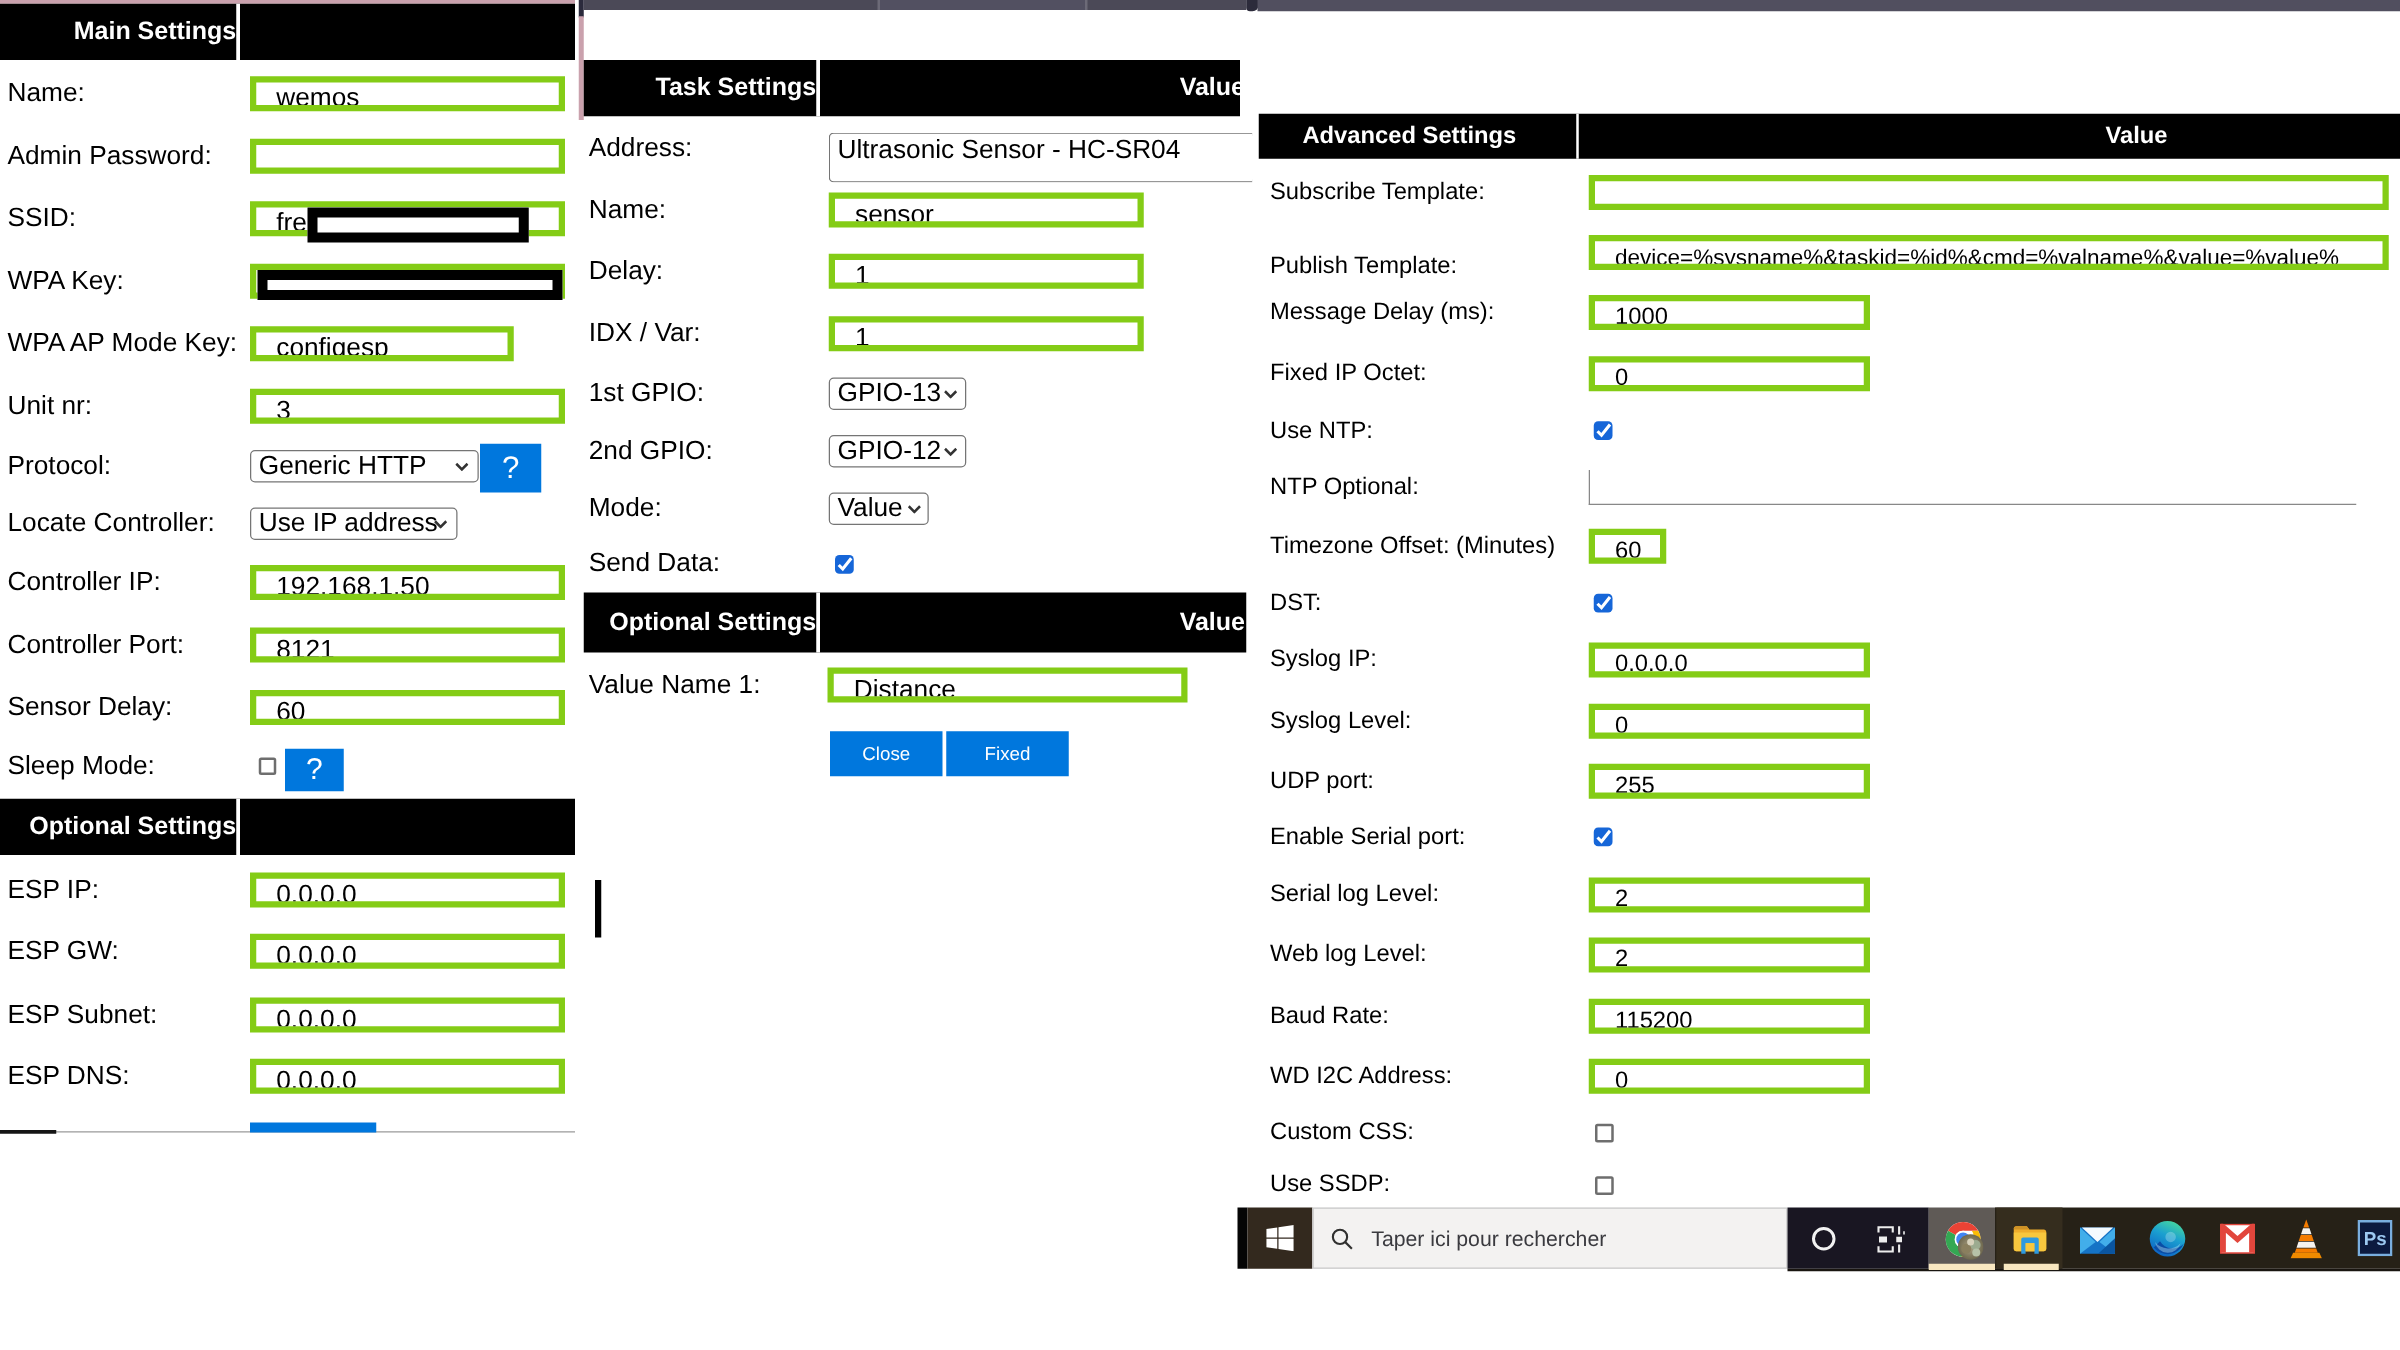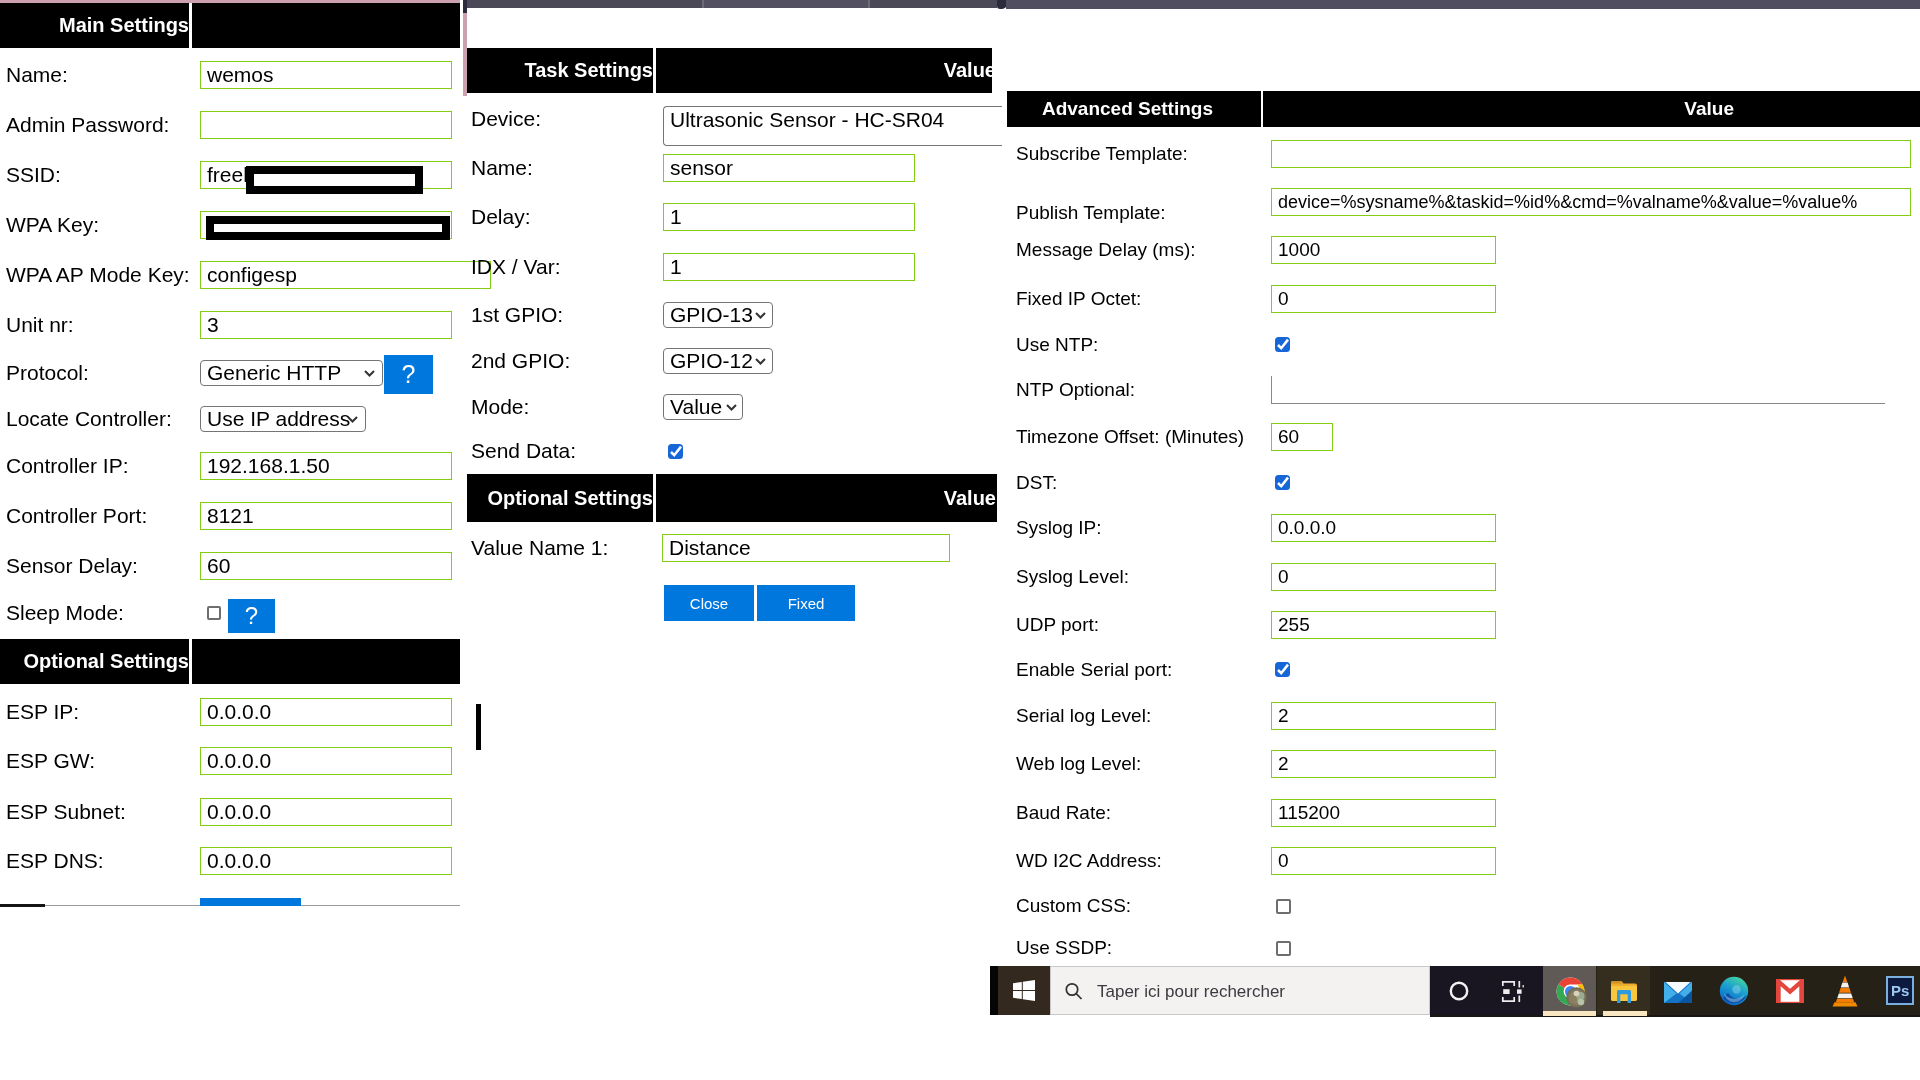--- a/index.html
+++ b/index.html
@@ -1,18 +1,18 @@
 <!DOCTYPE html>
 <html><head><meta charset="utf-8"><style>
 html,body{margin:0;padding:0}
 body{width:1920px;height:1080px;background:#fff;font-family:"Liberation Sans",sans-serif;position:relative;overflow:hidden}
 .a{position:absolute}
 .lb{position:absolute;font-size:21px;color:#000;white-space:nowrap;line-height:26px}
 .lr{position:absolute;font-size:19px;color:#000;white-space:nowrap;line-height:24px}
-.in{position:absolute;height:28px;box-sizing:border-box;border:1px solid #84cc16;background:#fff;font-size:21px;line-height:26px;padding-left:6px;color:#000;white-space:nowrap;overflow:hidden}
+.in{position:absolute;height:28px;box-sizing:border-box;border:5px solid #84cc16;background:#fff;font-size:21px;line-height:26px;padding-left:16px;color:#000;white-space:nowrap;overflow:hidden}
 .ir{font-size:19px;line-height:26px}
 .se{position:absolute;height:26px;box-sizing:border-box;border:1px solid #757575;border-radius:4px;background:#fff;font-size:21px;line-height:24px;padding-left:6px;color:#000;white-space:nowrap}
 .hd{position:absolute;background:#000}
 .ht{position:absolute;color:#fff;font-weight:bold;font-size:20px;text-align:right}
 .bt{position:absolute;background:#0077dd;color:#fff;font-size:15px;display:flex;align-items:center;justify-content:center}
 .cbc{position:absolute;width:15px;height:15px;border-radius:3.5px;background:#1666d8}
 .cbu{position:absolute;width:15px;height:15px;box-sizing:border-box;border:2px solid #6e6e6e;border-radius:2px;background:#fff}
 .ck{position:absolute;left:0;top:0}
 </style></head><body>
 
@@ -33,21 +33,21 @@
 <div class="in" style="left:200px;top:61px;width:252px">wemos</div>
 <div class="lb" style="left:6px;top:112px">Admin Password:</div>
 <div class="in" style="left:200px;top:111px;width:252px"></div>
 <div class="lb" style="left:6px;top:162px">SSID:</div>
 <div class="in" style="left:200px;top:161px;width:252px">freeb</div>
 <div class="a" style="left:246px;top:166px;width:177px;height:28px;box-sizing:border-box;border:8px solid #000;background:#fff;z-index:3"></div>
 <div class="lb" style="left:6px;top:212px">WPA Key:</div>
 <div class="in" style="left:200px;top:211px;width:252px"></div>
 <div class="a" style="left:206px;top:216px;width:244px;height:24px;box-sizing:border-box;border:8px solid #000;background:#fff;z-index:3"></div>
 <div class="lb" style="left:6px;top:262px">WPA AP Mode Key:</div>
-<div class="in" style="left:200px;top:261px;width:291px">configesp</div>
+<div class="in" style="left:200px;top:261px;width:211px">configesp</div>
 <div class="lb" style="left:6px;top:312px">Unit nr:</div>
 <div class="in" style="left:200px;top:311px;width:252px">3</div>
 <div class="lb" style="left:6px;top:360px">Protocol:</div>
 <div class="se" style="left:200px;top:360px;width:183px">Generic HTTP<svg class="a" style="right:7px;top:9px" width="11" height="7">
       <path d="M1,1 L5.5,5.5 L10,1" stroke="#333" stroke-width="2" fill="none"></path>
     </svg></div>
 <div class="bt" style="left:384px;top:355px;width:49px;height:39px;font-size:25px">?</div>
 <div class="lb" style="left:6px;top:406px">Locate Controller:</div>
 <div class="se" style="left:200px;top:406px;width:166px">Use IP address<svg class="a" style="right:7px;top:9px" width="11" height="7">
       <path d="M1,1 L5.5,5.5 L10,1" stroke="#333" stroke-width="2" fill="none"></path>
@@ -73,21 +73,21 @@
 <div class="lb" style="left:6px;top:848px">ESP DNS:</div>
 <div class="in" style="left:200px;top:847px;width:252px">0.0.0.0</div>
 <div class="a" style="left:0;top:905px;width:460px;height:1px;background:#9a9a9a"></div>
 <div class="a" style="left:0;top:904px;width:45px;height:3px;background:#151515"></div>
 <div class="a" style="left:200px;top:898px;width:101px;height:8px;background:#0077dd"></div>
 
 <div class="hd" style="left:467px;top:48px;width:525px;height:45px"></div>
 <div class="a" style="left:653px;top:48px;width:3px;height:45px;background:#fff"></div>
 <div class="ht" style="left:467px;top:48px;width:186px;line-height:45px">Task Settings</div>
 <div class="ht" style="left:826px;top:48px;width:170px;line-height:45px">Value</div>
-<div class="lb" style="left:471px;top:106px">Device:</div>
+<div class="lb" style="left:471px;top:106px">Address:</div>
 <div class="se" style="left:663px;top:106px;width:339px;height:40px;line-height:25px;border-right:none;border-radius:4px 0 0 4px">Ultrasonic Sensor - HC-SR04</div>
 <div class="lb" style="left:471px;top:155px">Name:</div>
 <div class="in" style="left:663px;top:154px;width:252px">sensor</div>
 <div class="lb" style="left:471px;top:204px">Delay:</div>
 <div class="in" style="left:663px;top:203px;width:252px">1</div>
 <div class="lb" style="left:471px;top:254px">IDX / Var:</div>
 <div class="in" style="left:663px;top:253px;width:252px">1</div>
 <div class="lb" style="left:471px;top:302px">1st GPIO:</div>
 <div class="se" style="left:663px;top:302px;width:110px">GPIO-13<svg class="a" style="right:6px;top:9px" width="11" height="7">
       <path d="M1,1 L5.5,5.5 L10,1" stroke="#333" stroke-width="2" fill="none"></path>

